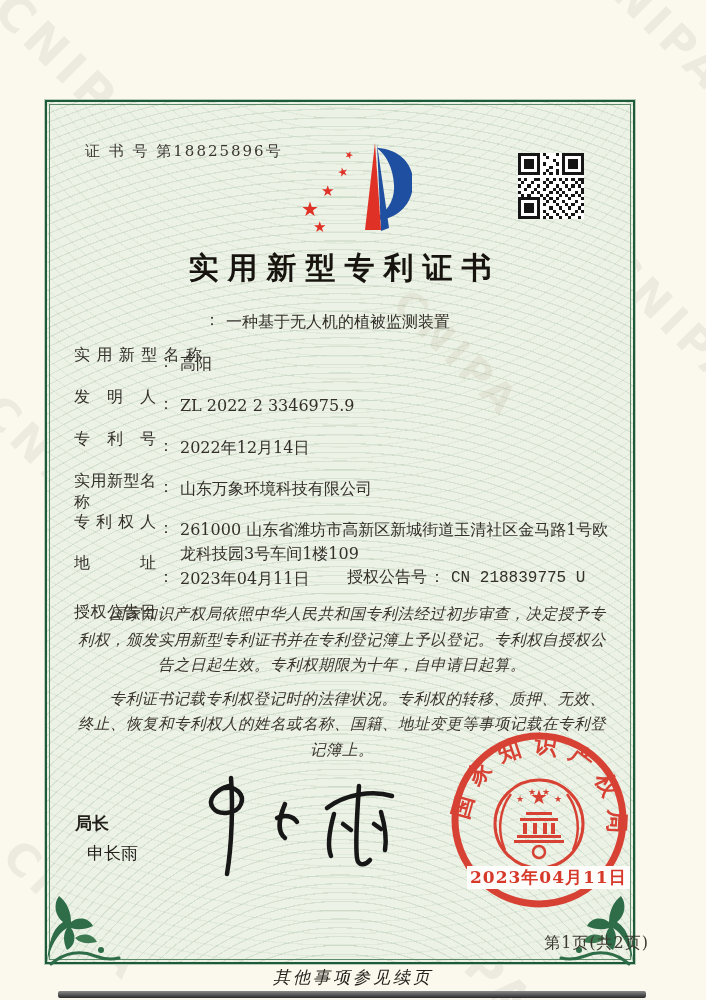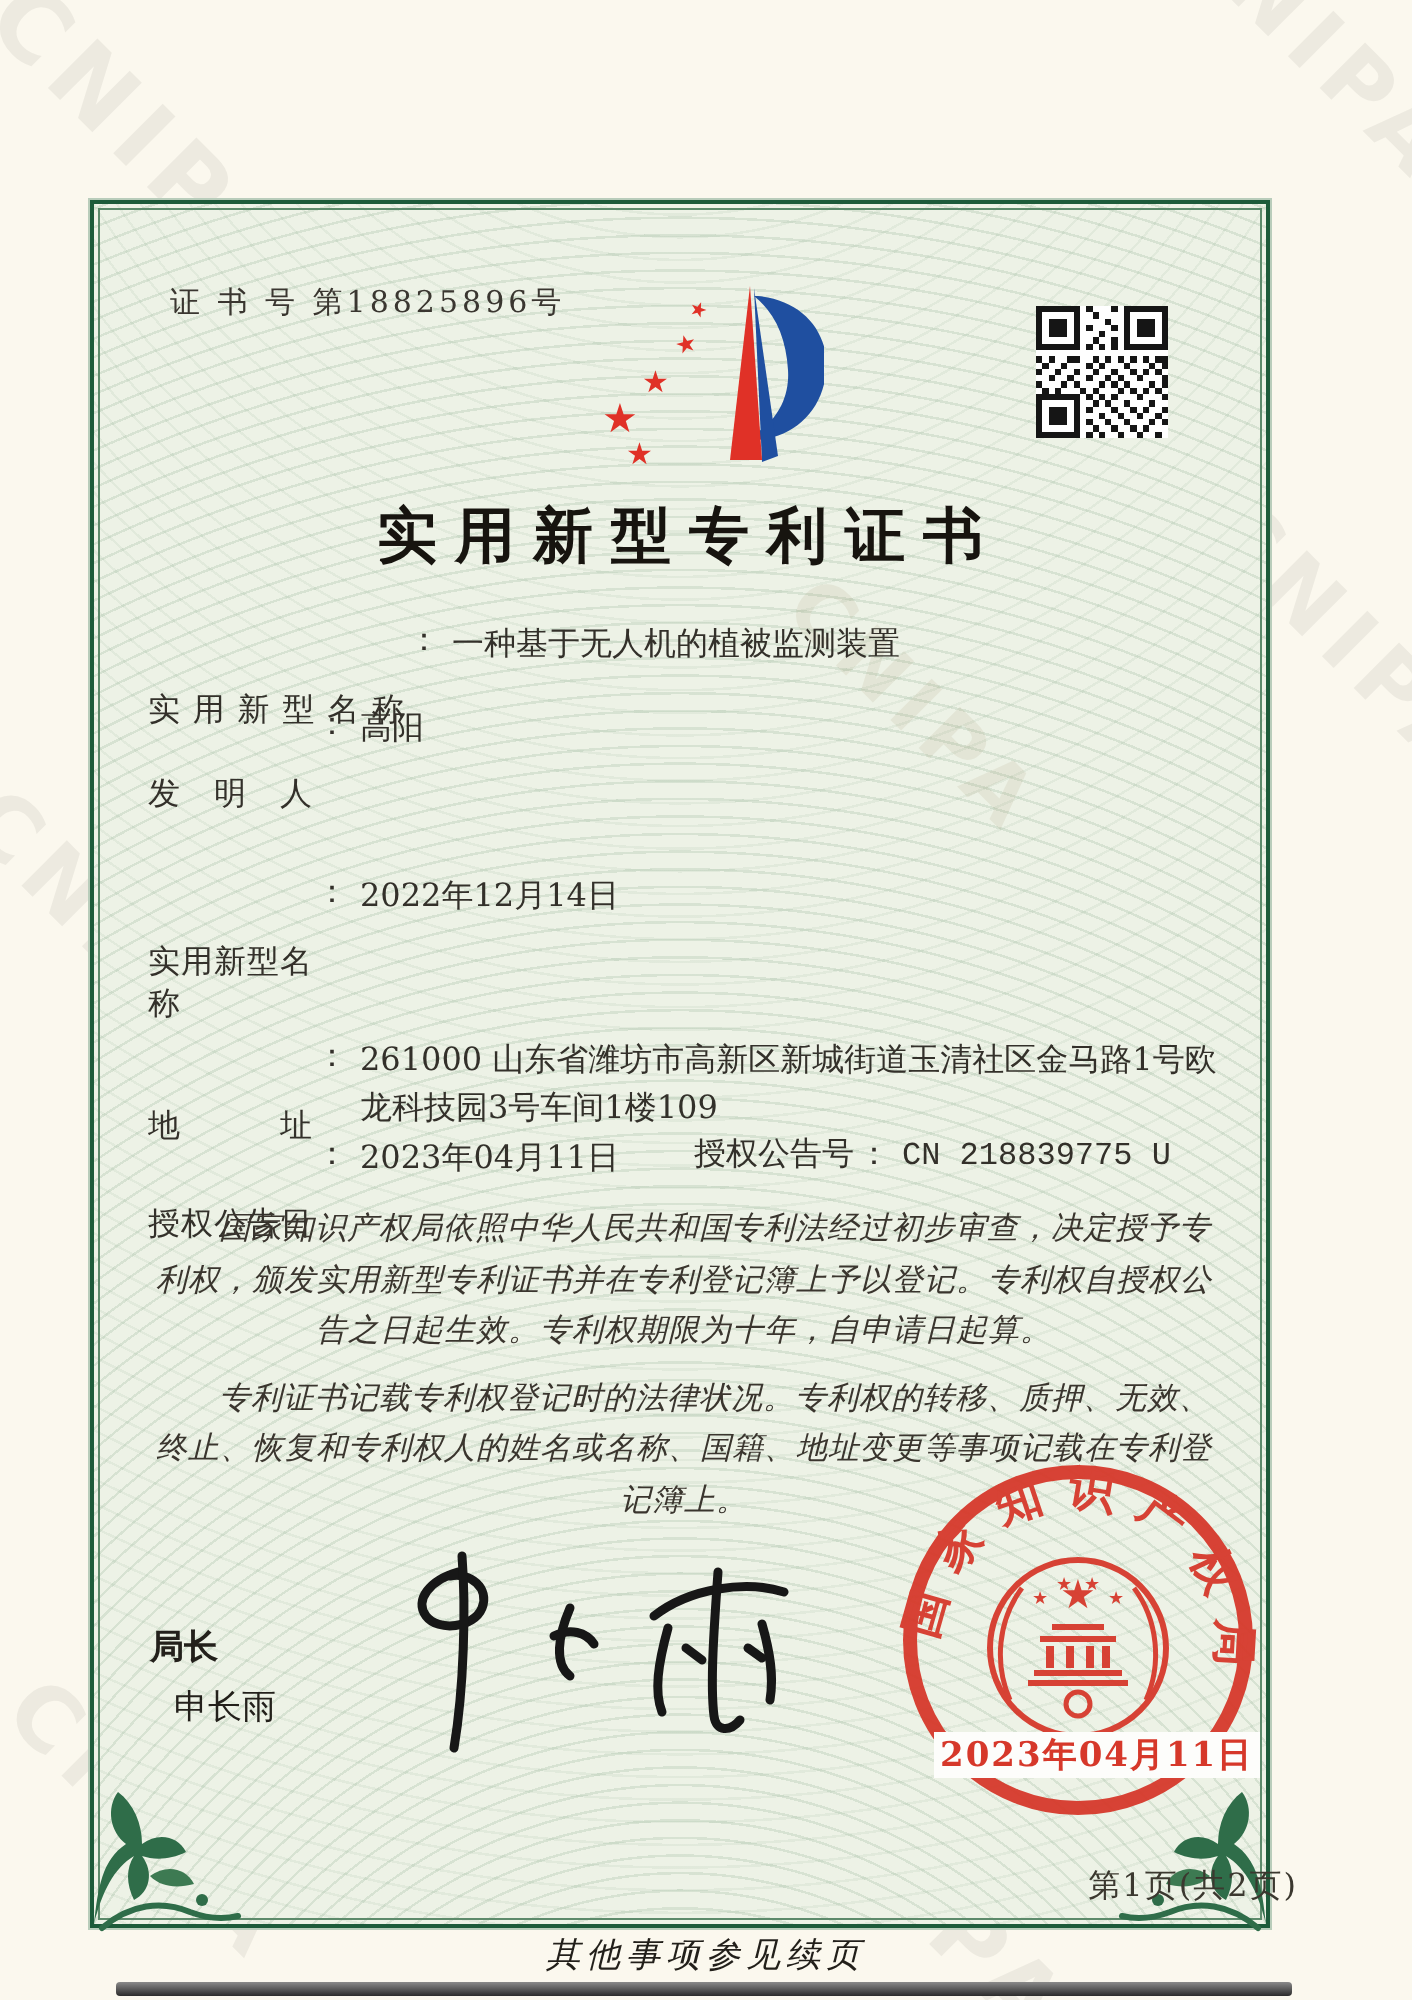--- a/index.html
+++ b/index.html
@@ -137,22 +137,28 @@
   </svg>
 
   <div class="title">实用新型专利证书</div>
 
   <div class="row" style="top:208px">
     <span class="lab wide">实用新型名称</span><span class="colon">：</span><span class="val">一种基于无人机的植被监测装置</span>
   </div>
   <div class="row" style="top:250px">
     <span class="lab">发明人</span><span class="colon">：</span><span class="val">高阳</span>
   </div>
+  <div class="row" style="top:292px">
+    <span class="lab">专利号</span><span class="colon">：</span><span class="val">ZL 2022 2 3346975.9</span>
+  </div>
   <div class="row" style="top:334px">
     <span class="lab">实用新型名称</span><span class="colon">：</span><span class="val">2022年12月14日</span>
+  </div>
+  <div class="row" style="top:375px">
+    <span class="lab">专利权人</span><span class="colon">：</span><span class="val">山东万象环境科技有限公司</span>
   </div>
   <div class="row" style="top:416px">
     <span class="lab">地址</span><span class="colon">：</span><span class="val" style="max-width:430px">261000 山东省潍坊市高新区新城街道玉清社区金马路1号欧龙科技园3号车间1楼109</span>
   </div>
   <div class="row r6" style="top:465px">
     <span class="lab">授权公告日</span><span class="colon">：</span><span class="val">2023年04月11日</span>
     <span class="pair2">
       <span>授权公告号</span><span class="colon">：</span><span>CN 218839775 U</span>
     </span>
   </div>

